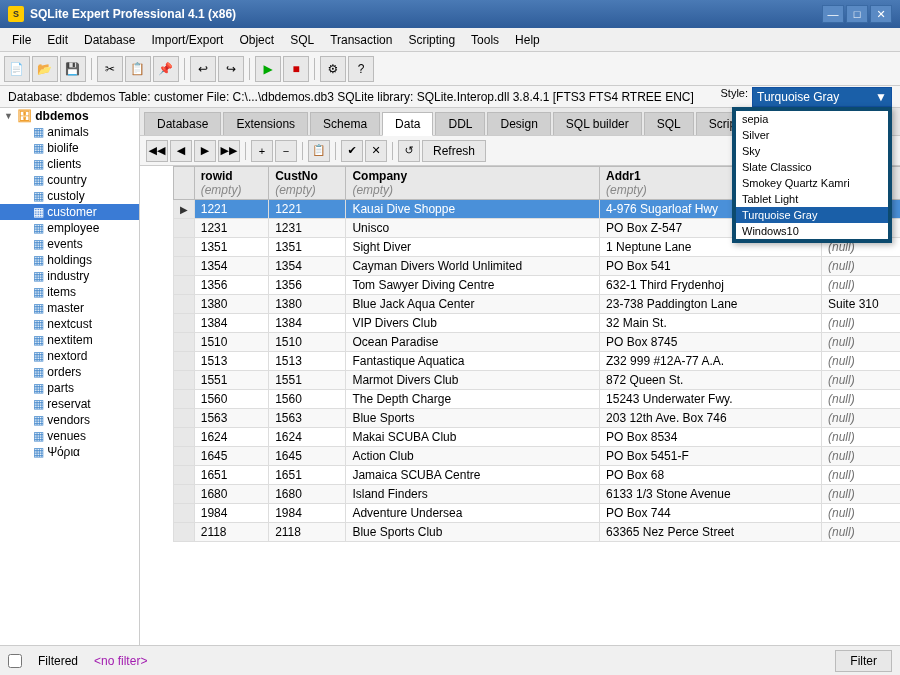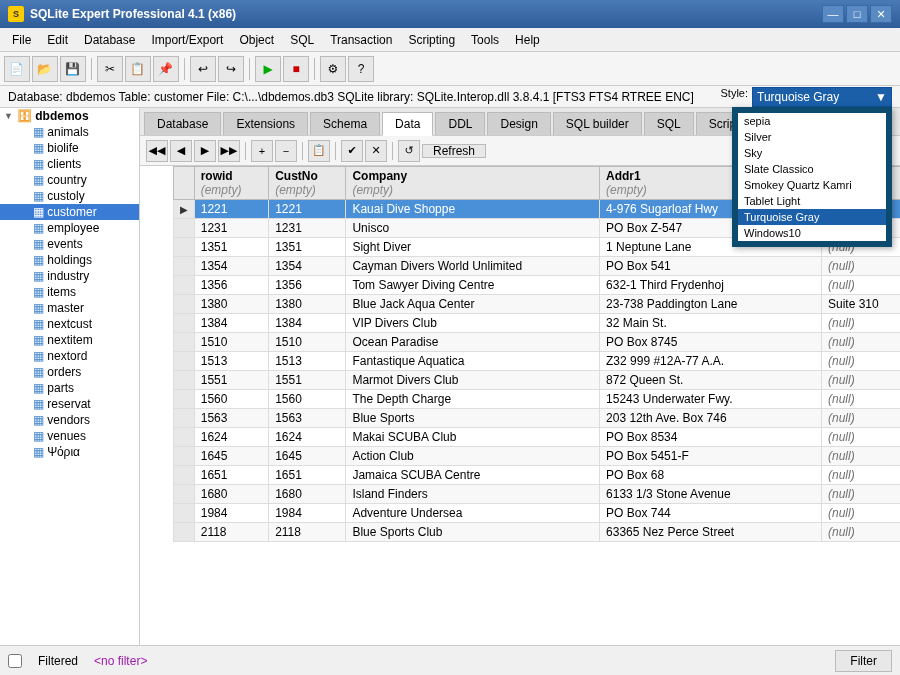--- a/index.html
+++ b/index.html
@@ -78,21 +78,21 @@
       padding: 0 4px;
       justify-content: space-between;
       font-size: 11px;
     }
     #style-dropdown-list {
       position: absolute;
       right: 0;
       top: 20px;
       width: 160px;
       background: white;
-      border: 6px solid #0c4a6e;
+      border: 4px solid #0c4a6e;
       z-index: 100;
       box-shadow: 2px 2px 6px rgba(0,0,0,0.3);
     }
     .style-option {
       padding: 2px 6px;
       cursor: pointer;
       font-size: 11px;
     }
     .style-option.selected { background: #1a5fa8; color: white; }
 
@@ -174,21 +174,21 @@
       justify-content: center;
       font-size: 11px;
     }
     .dt-sep { width: 1px; height: 18px; background: #bbb; margin: 0 3px; }
     .refresh-btn {
       padding: 2px 10px;
       background: #e8e8e8;
       border: 1px solid #bbb;
       cursor: pointer;
       font-size: 12px;
-      height: 14px;
+      height: 22px;
       display: flex;
       align-items: center;
     }
 
     
     #table-container {
       flex: 1;
       overflow: auto;
       background: white;
     }

